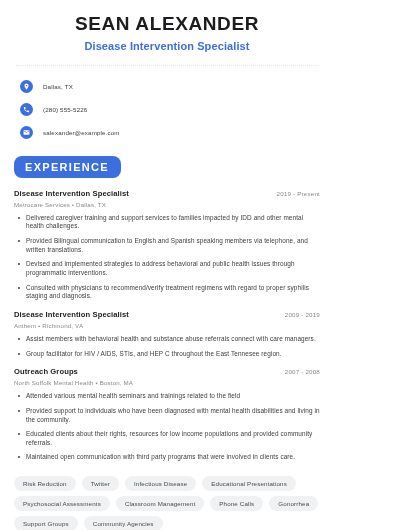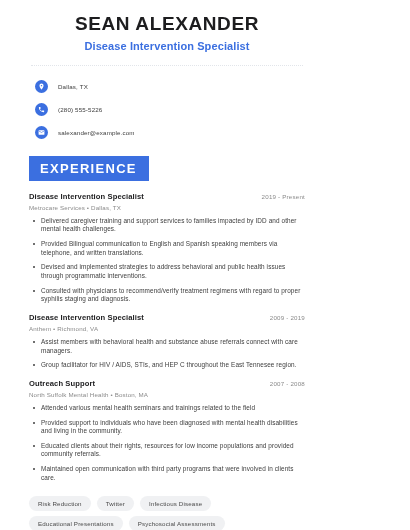--- a/index.html
+++ b/index.html
@@ -11,21 +11,21 @@
     width: 410px;
     height: 530px;
     font-family: "Liberation Sans", sans-serif;
     color: #2b2b2b;
     overflow: hidden;
   }
   .page {
     width: 334px;
     height: 530px;
     box-sizing: border-box;
-    padding: 0 29px;
+    padding: 0 14px;
     position: relative;
   }
 
   
   .header {
     text-align: center;
     padding-top: 13px;
   }
   .name {
     font-size: 19px;
@@ -76,24 +76,25 @@
     color: #3c3c3c;
     letter-spacing: 0.15px;
   }
 
   
   .section { margin-top: 14px; }
   .badge {
     display: inline-block;
     background: #3b6fe0;
     color: #ffffff;
-    font-size: 13px;
+    font-size: 11px;
     font-weight: bold;
     letter-spacing: 1.3px;
     padding: 5px 12px 5px 11px;
+    border-radius: 8px;
   }
 
   
   .jobs { margin-top: 11px; }
   .job { margin-bottom: 9px; }
   .job-head {
     display: flex;
     justify-content: space-between;
     align-items: baseline;
   }
@@ -232,21 +233,21 @@
         </div>
         <div class="job-meta">Anthem • Richmond, VA</div>
         <ul class="bullets">
           <li>Assist members with behavioral health and substance abuse referrals connect with care managers.</li>
           <li>Group facilitator for HIV / AIDS, STIs, and HEP C throughout the East Tennesee region.</li>
         </ul>
       </div>
 
       <div class="job">
         <div class="job-head">
-          <span class="job-role">Outreach Support</span>
+          <span class="job-role">Outreach Groups</span>
           <span class="job-dates">2007 - 2008</span>
         </div>
         <div class="job-meta">North Suffolk Mental Health • Boston, MA</div>
         <ul class="bullets">
           <li>Attended various mental health seminars and trainings related to the field</li>
           <li>Provided support to individuals who have been diagnosed with mental health disabilities and living in the community.</li>
           <li>Educated clients about their rights, resources for low income populations and provided community referrals.</li>
           <li>Maintained open communication with third party programs that were involved in clients care.</li>
         </ul>
       </div>

